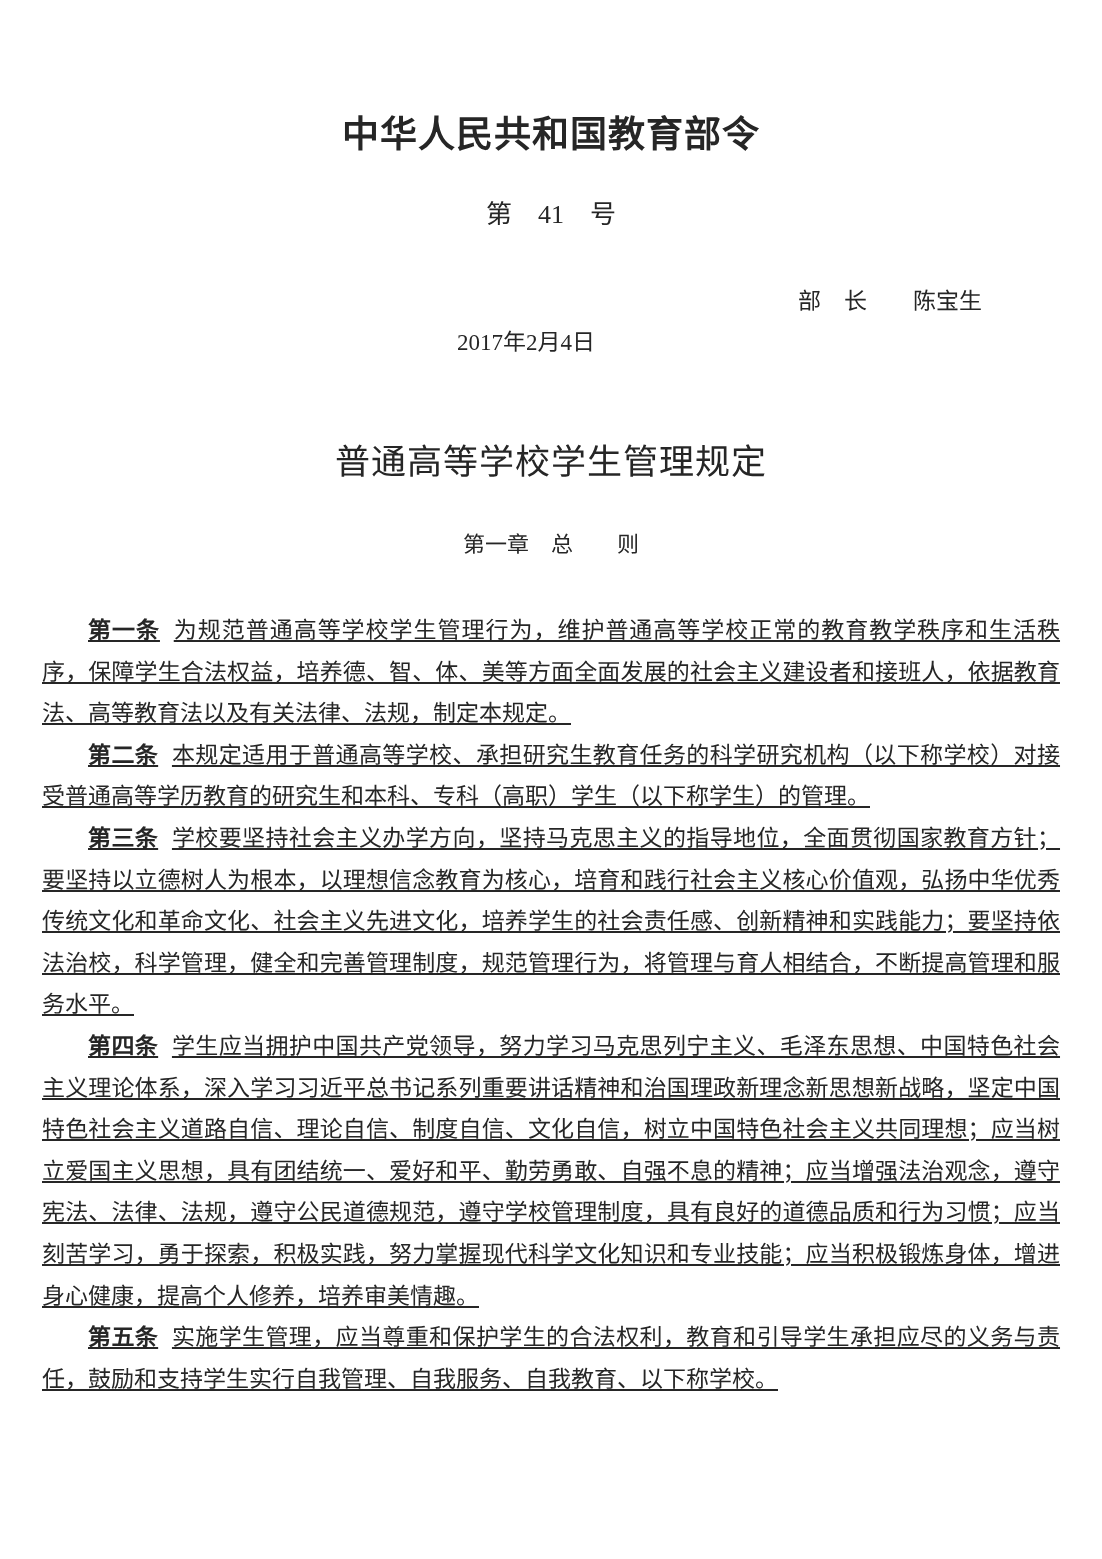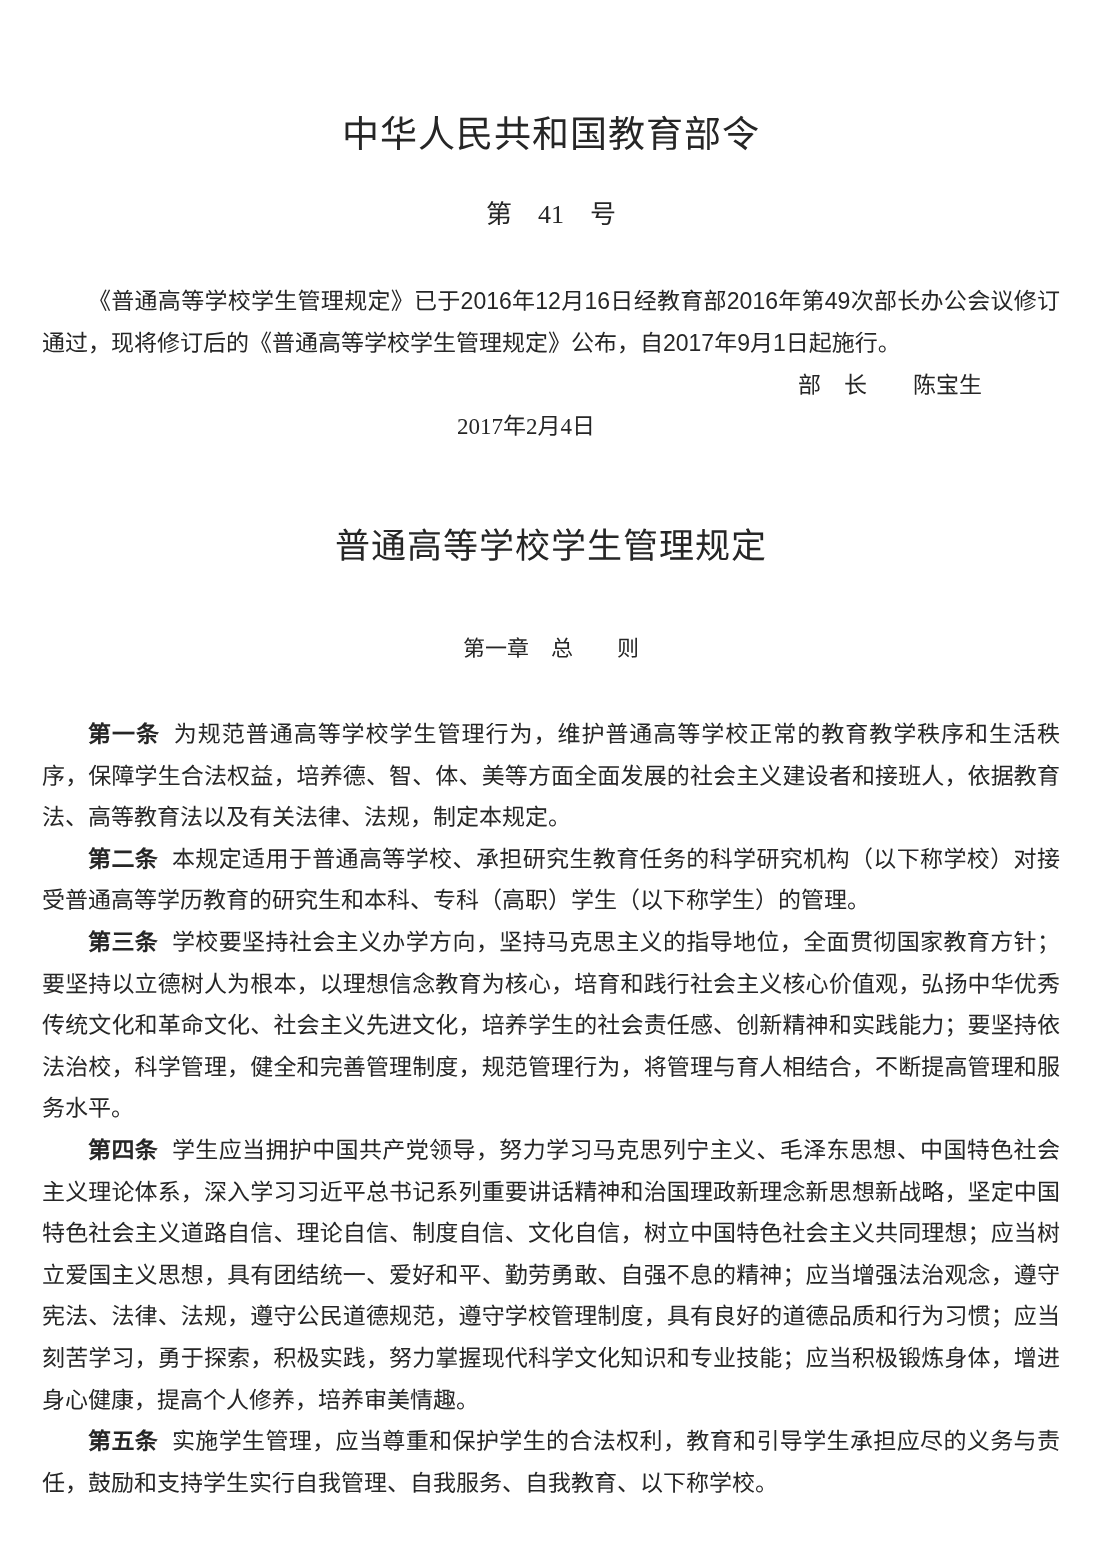--- a/index.html
+++ b/index.html
@@ -17,21 +17,21 @@
     color: #262626;
     padding: 113px 42px 0 42px;
     overflow: hidden;
     font-family: "Liberation Serif", "DejaVu Serif", serif;
   }
   .doc-title {
     margin: 0;
     text-align: center;
     font-size: 37px;
     line-height: 44px;
-    font-weight: normal;
+    font-weight: bold;
     letter-spacing: 1px;
     font-family: "Liberation Serif", "DejaVu Serif", serif;
   }
   .order-no {
     margin-top: 43px;
     text-align: center;
     font-size: 26px;
     line-height: 30px;
     font-weight: normal;
   }
@@ -59,53 +59,53 @@
   .reg-title {
     margin: 77px 0 0 0;
     text-align: center;
     font-size: 35px;
     line-height: 44px;
     font-weight: normal;
     letter-spacing: 1px;
     font-family: "Liberation Serif", "DejaVu Serif", serif;
   }
   .chapter {
-    margin-top: 64px;
+    margin-top: 44px;
     text-align: center;
     font-size: 22px;
     line-height: 32px;
     font-weight: normal;
   }
   .articles {
     margin-top: 49px;
     font-size: 23px;
     line-height: 41.6px;
     font-family: "Liberation Sans", "DejaVu Sans", sans-serif;
   }
   .article {
     margin: 0;
     text-indent: 2em;
     text-align: justify;
+    text-decoration: underline;
   }
   .article-label {
     font-weight: bold;
     margin-right: 0.6em;
   }
 </style>
 </head>
 <body>
 
 <div class="page">
 
   <h1 class="doc-title">中华人民共和国教育部令</h1>
 
   <div class="order-no">第　41　号</div>
 
   <div class="intro-block">
-    <p class="intro">《普通高等学校学生管理规定》已于2016年12月16日经教育部2016年第49次部长办公会议修订通过，现将修订后的《普通高等学校学生管理规定》公布，自2017年9月1日起施行。</p>
     <div class="sign-name">部　长　　陈宝生</div>
     <div class="sign-date">2017年2月4日</div>
   </div>
 
   <h2 class="reg-title">普通高等学校学生管理规定</h2>
 
   <div class="chapter">第一章　总　　则</div>
 
   <div class="articles">
 

